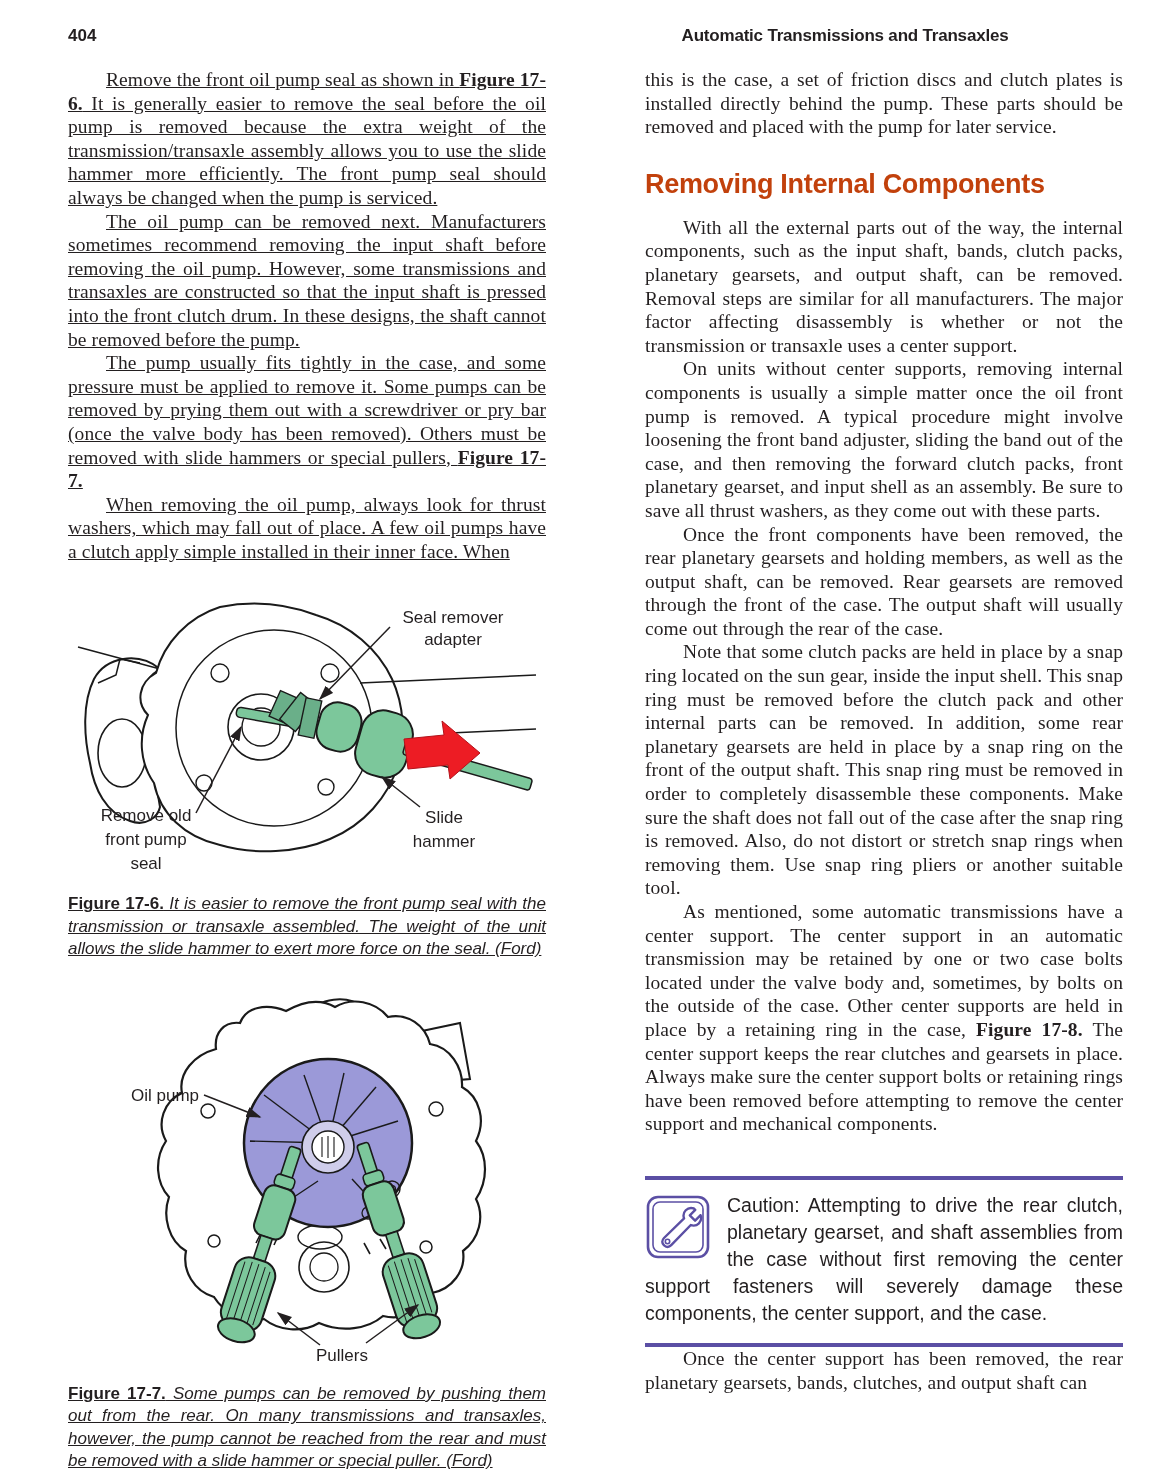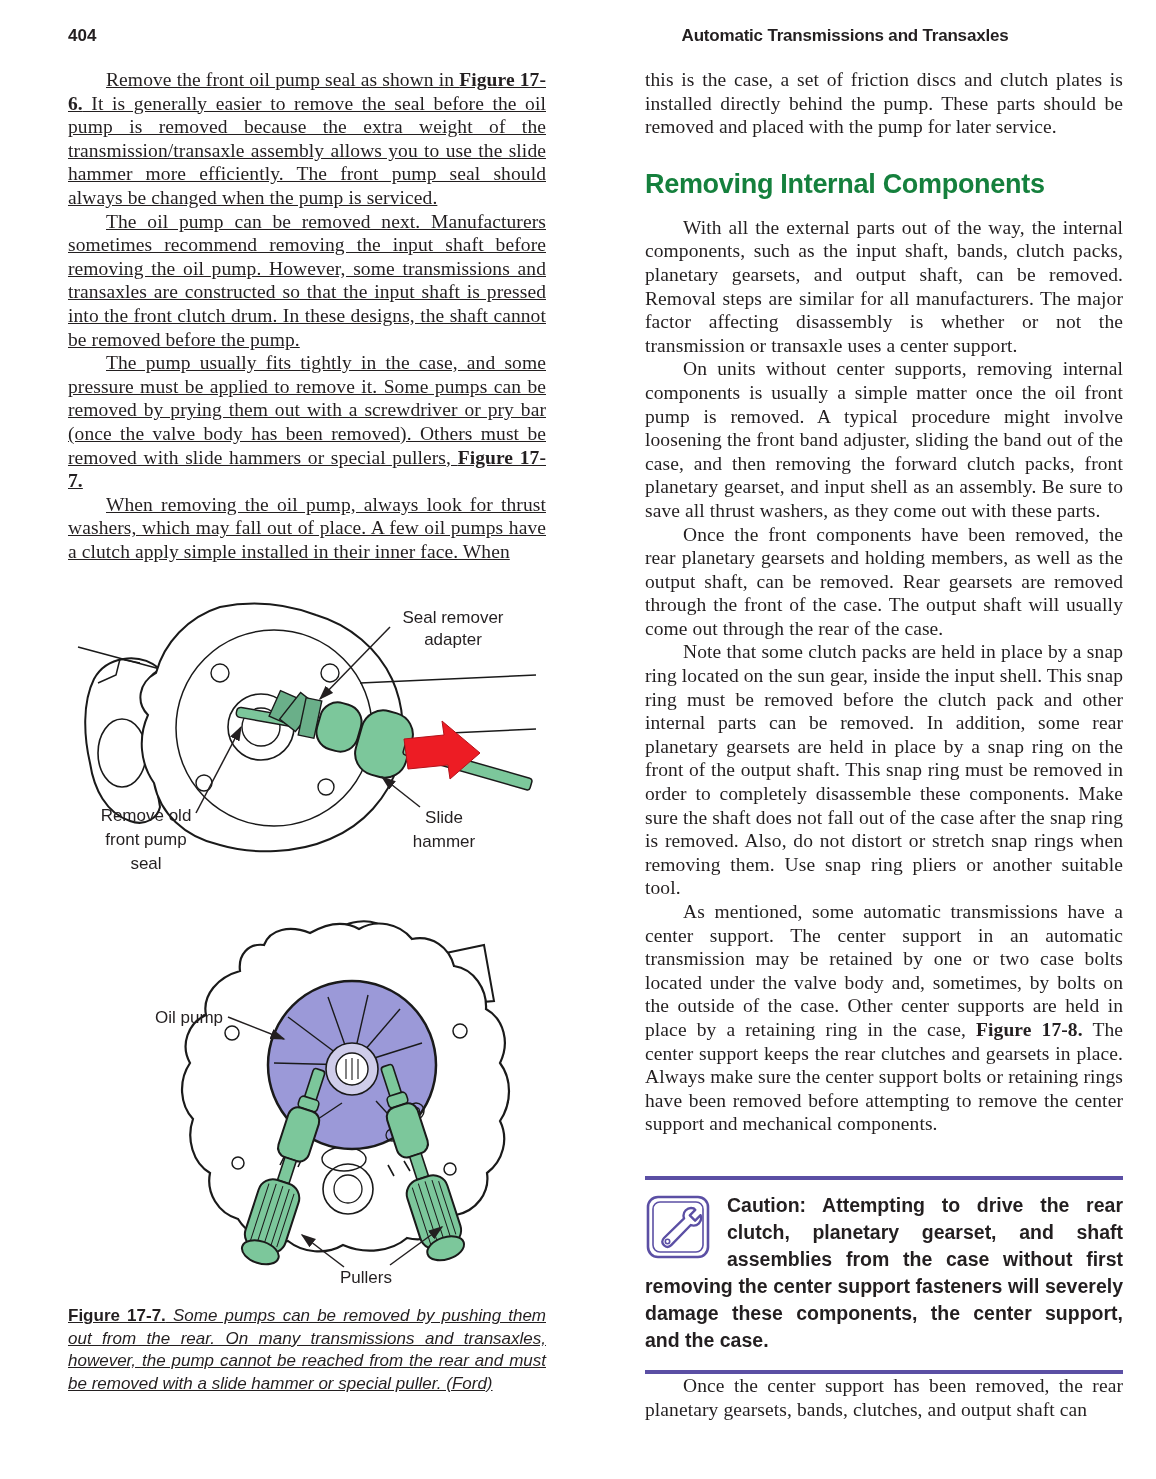--- a/index.html
+++ b/index.html
@@ -11,33 +11,33 @@
   .hdr-title{position:absolute;left:606px;top:26px;width:478px;text-align:center;
              font-family:"Liberation Sans",sans-serif;font-weight:bold;font-size:17px;letter-spacing:-0.2px;}
   
   .col{position:absolute;top:68px;width:478px;}
   .col-left{left:68px;text-decoration:underline;}
   .col-right{left:611px;margin-left:34px;}
   p.body{margin:0;font-size:19.5px;line-height:23.6px;text-align:justify;text-indent:38px;
          letter-spacing:0.1px;}
   p.body.noindent{text-indent:0;}
   h2.sect{margin:30px 0 16px 0;font-family:"Liberation Sans",sans-serif;font-size:27px;
-          letter-spacing:-0.3px;color:#15803d;}
+          letter-spacing:-0.3px;color:#c2410c;}
   
   .fig{margin-top:24px;}
   .figcap{margin:10px 0 0 0;font-family:"Liberation Sans",sans-serif;font-size:17px;
           line-height:22.5px;text-align:justify;font-style:italic;}
   .figcap b{font-style:normal;}
   .fig-label{font-family:"Liberation Sans",sans-serif;font-size:17px;fill:#231f20;font-style:normal;}
-  .fig2wrap{text-align:center;}
+  .fig2wrap{}
   
   .caution{margin-top:40px;border-top:4px solid #5b4fa4;border-bottom:4px solid #5b4fa4;
            padding:12px 0 16px 0;}
   .caution-icon{float:left;width:66px;height:66px;margin:2px 16px 4px 0;}
-  .caution p{margin:0;font-family:"Liberation Sans",sans-serif;font-weight:bold;font-size:19.5px;
+  .caution p{margin:0;font-family:"Liberation Sans",sans-serif;font-weight:normal;font-size:19.5px;
              line-height:27px;text-align:justify;color:#231f20;}
   .after-caution{margin-top:42px;}
 </style>
 </head>
 <body>
 
 <div class="page">
 
   <div class="hdr-num">404</div>
   <div class="hdr-title">Automatic Transmissions and Transaxles</div>
@@ -94,20 +94,21 @@
       <path d="M352,220 L314,190" stroke="#231f20" stroke-width="1.5" fill="none" marker-end="url(#ah1)"></path>
 
       <text class="fig-label" x="385" y="36" text-anchor="middle">Seal remover</text>
       <text class="fig-label" x="385" y="58" text-anchor="middle">adapter</text>
       <text class="fig-label" x="78" y="234" text-anchor="middle">Remove old</text>
       <text class="fig-label" x="78" y="258" text-anchor="middle">front pump</text>
       <text class="fig-label" x="78" y="282" text-anchor="middle">seal</text>
       <text class="fig-label" x="376" y="236" text-anchor="middle">Slide</text>
       <text class="fig-label" x="376" y="260" text-anchor="middle">hammer</text>
     </svg>
+    <p class="figcap"><b>Figure 17-6.</b><span> It is easier to remove the front pump seal with the transmission or transaxle assembled. The weight of the unit allows the slide hammer to exert more force on the seal. (Ford)</span></p>
 
     
     <div class="fig2wrap">
     <svg class="fig" width="430" height="378" viewBox="0 0 430 378" style="margin-top:30px;">
       <defs>
         <marker id="ah2" markerWidth="12" markerHeight="10" refX="9" refY="3.5" orient="auto">
           <path d="M0,0 L10,3.5 L0,7 Z" fill="#231f20"></path>
         </marker>
       </defs>
 

